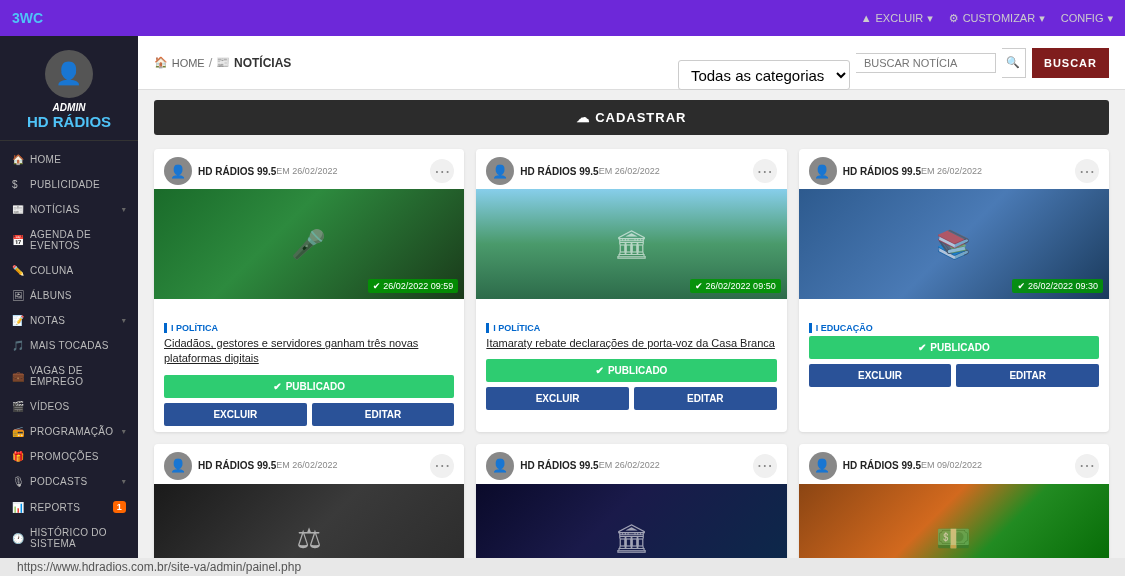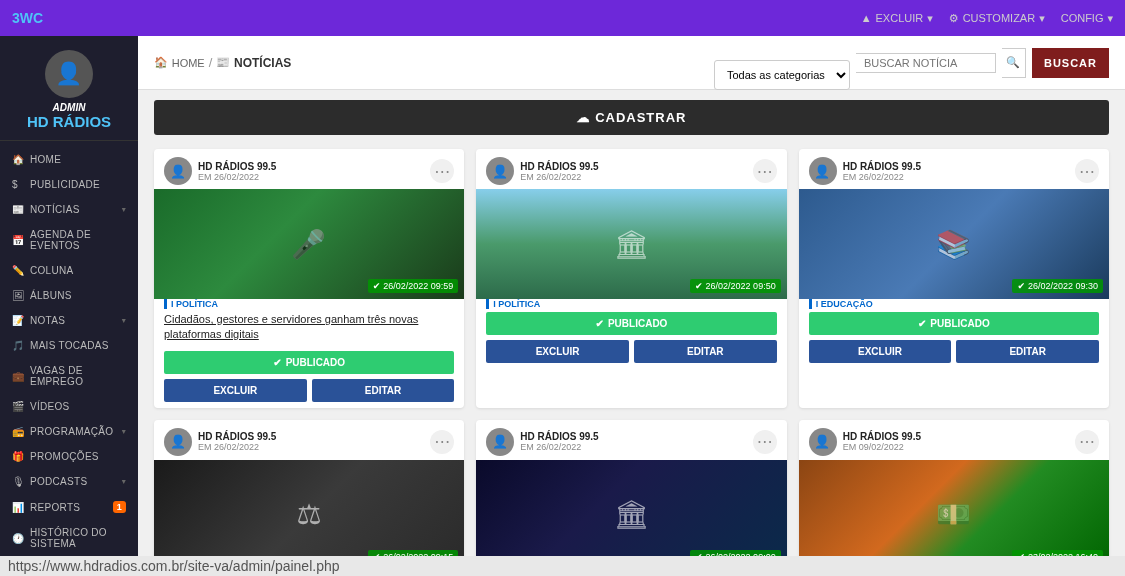--- a/index.html
+++ b/index.html
@@ -100,21 +100,21 @@
     .breadcrumb-home { color: #666; font-size: 11px; }
     .breadcrumb-sep { color: #999; }
     .breadcrumb-current { font-weight: bold; color: #333; font-size: 12px; text-transform: uppercase; }
     .breadcrumb-icon { font-size: 11px; }
 
     .search-area { display: flex; align-items: center; gap: 6px; }
     .cat-select {
       border: 1px solid #ccc;
       border-radius: 3px;
       padding: 5px 8px;
-      font-size: 11px;
+      font-size: 15px;
       background: #fff;
       cursor: pointer;
       height: 30px;
       margin-top: 24px;
     }
     .search-input {
       border: 1px solid #ccc;
       border-left: none;
       border-radius: 0;
       padding: 5px 8px;
@@ -195,21 +195,21 @@
       padding: 8px 10px 4px;
     }
     .card-author { display: flex; align-items: center; gap: 6px; }
     .card-avatar {
       width: 28px; height: 28px;
       background: #888;
       border-radius: 50%;
       display: flex; align-items: center; justify-content: center;
       font-size: 13px; color: #ccc;
     }
-    .card-author-info { display: flex; flex-direction: column; }
+    .card-author-info { display: flex; flex-direction: row; }
     .card-author-name { font-size: 10px; font-weight: bold; color: #222; }
     .card-author-date { font-size: 9px; color: #888; }
     .card-menu-btn { color: #888; font-size: 16px; cursor: pointer; background: #f0f0f0; border-radius: 50%; width: 24px; height: 24px; display: flex; align-items: center; justify-content: center; }
 
     .news-img-wrapper { position: relative; }
     .news-img-placeholder {
       width: 100%;
       height: 110px;
       display: flex;
       align-items: center;
@@ -223,21 +223,21 @@
       right: 6px;
       background: rgba(0,150,0,0.85);
       color: #fff;
       font-size: 9px;
       padding: 2px 5px;
       border-radius: 2px;
       display: flex;
       align-items: center;
       gap: 3px;
     }
-    .news-card-body { padding: 0 10px 6px; }
+    .news-card-body { padding: 24px 10px 6px; }
     .news-category { font-size: 9px; color: #0066cc; text-transform: uppercase; font-weight: bold; margin-bottom: 3px; border-left: 3px solid #0066cc; padding-left: 4px; }
     .news-title { font-size: 11px; color: #222; line-height: 1.4; margin-bottom: 8px; text-decoration: underline; }
 
     .published-btn {
       background: #2ecc71;
       color: #fff;
       border: none;
       padding: 6px 0;
       font-size: 10px;
       font-weight: bold;
@@ -281,23 +281,23 @@
     .img-bg-1 { background: linear-gradient(135deg, #1a6b2a 0%, #2d8a3e 40%, #1a3a1a 100%); }
     .img-bg-2 { background: linear-gradient(180deg, #87ceeb 0%, #4a9a6b 50%, #2d6b4a 100%); }
     .img-bg-3 { background: linear-gradient(135deg, #2d5a8e 0%, #4a7ab5 50%, #1a3a5c 100%); }
     .img-bg-4 { background: linear-gradient(135deg, #1a1a1a 0%, #3a3a3a 50%, #2a2a2a 100%); }
     .img-bg-5 { background: linear-gradient(135deg, #0a0a2a 0%, #1a1a4a 40%, #0a2a4a 100%); }
     .img-bg-6 { background: linear-gradient(135deg, #8b4513 0%, #d2691e 40%, #228b22 60%, #006400 100%); }
 
     
     .status-bar {
       background: #e8e8e8;
-      font-size: 14px;
+      font-size: 12px;
       color: #555;
-      padding: 2px 8px;
+      padding: 2px 17px;
       flex-shrink: 0;
     }
   </style>
 </head>
 <body>
 
 <div class="topbar">
   <span class="topbar-logo">3WC</span>
   <div class="topbar-right">
     <span class="topbar-btn">
@@ -561,20 +561,21 @@
     </div>
     <div class="news-img-wrapper">
       <div class="news-img-placeholder img-bg-2">🏛</div>
       <div class="news-timestamp">
         <span>✔</span>
         26/02/2022 09:50
       </div>
     </div>
     <div class="news-card-body">
       <div class="news-category">I POLÍTICA</div>
+      <div class="news-title">Itamaraty rebate declarações de porta-voz da Casa Branca</div>
       <button class="published-btn">
         <span>✔</span>
         PUBLICADO
       </button>
       <div class="card-actions">
         <button class="excluir-btn">EXCLUIR</button>
         <button class="editar-btn">EDITAR</button>
       </div>
     </div>
   </div>

